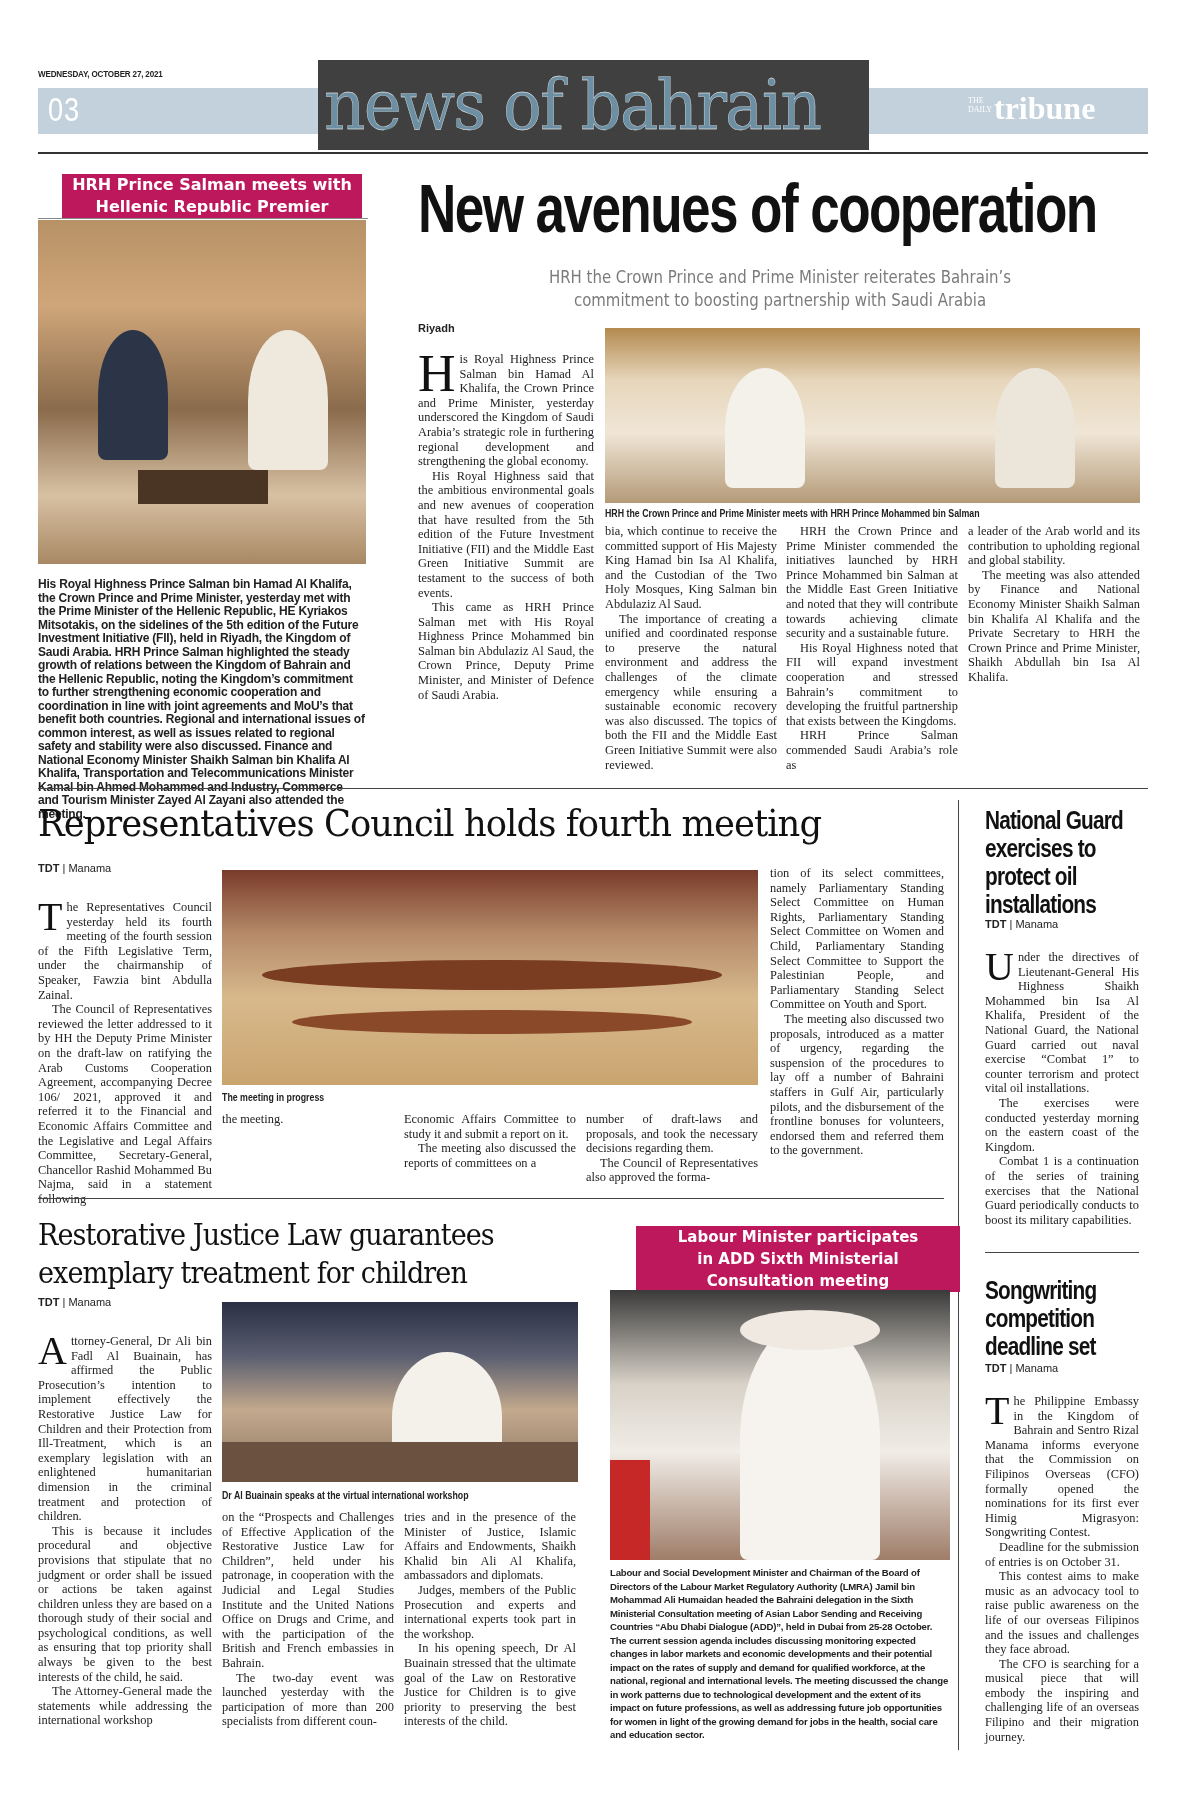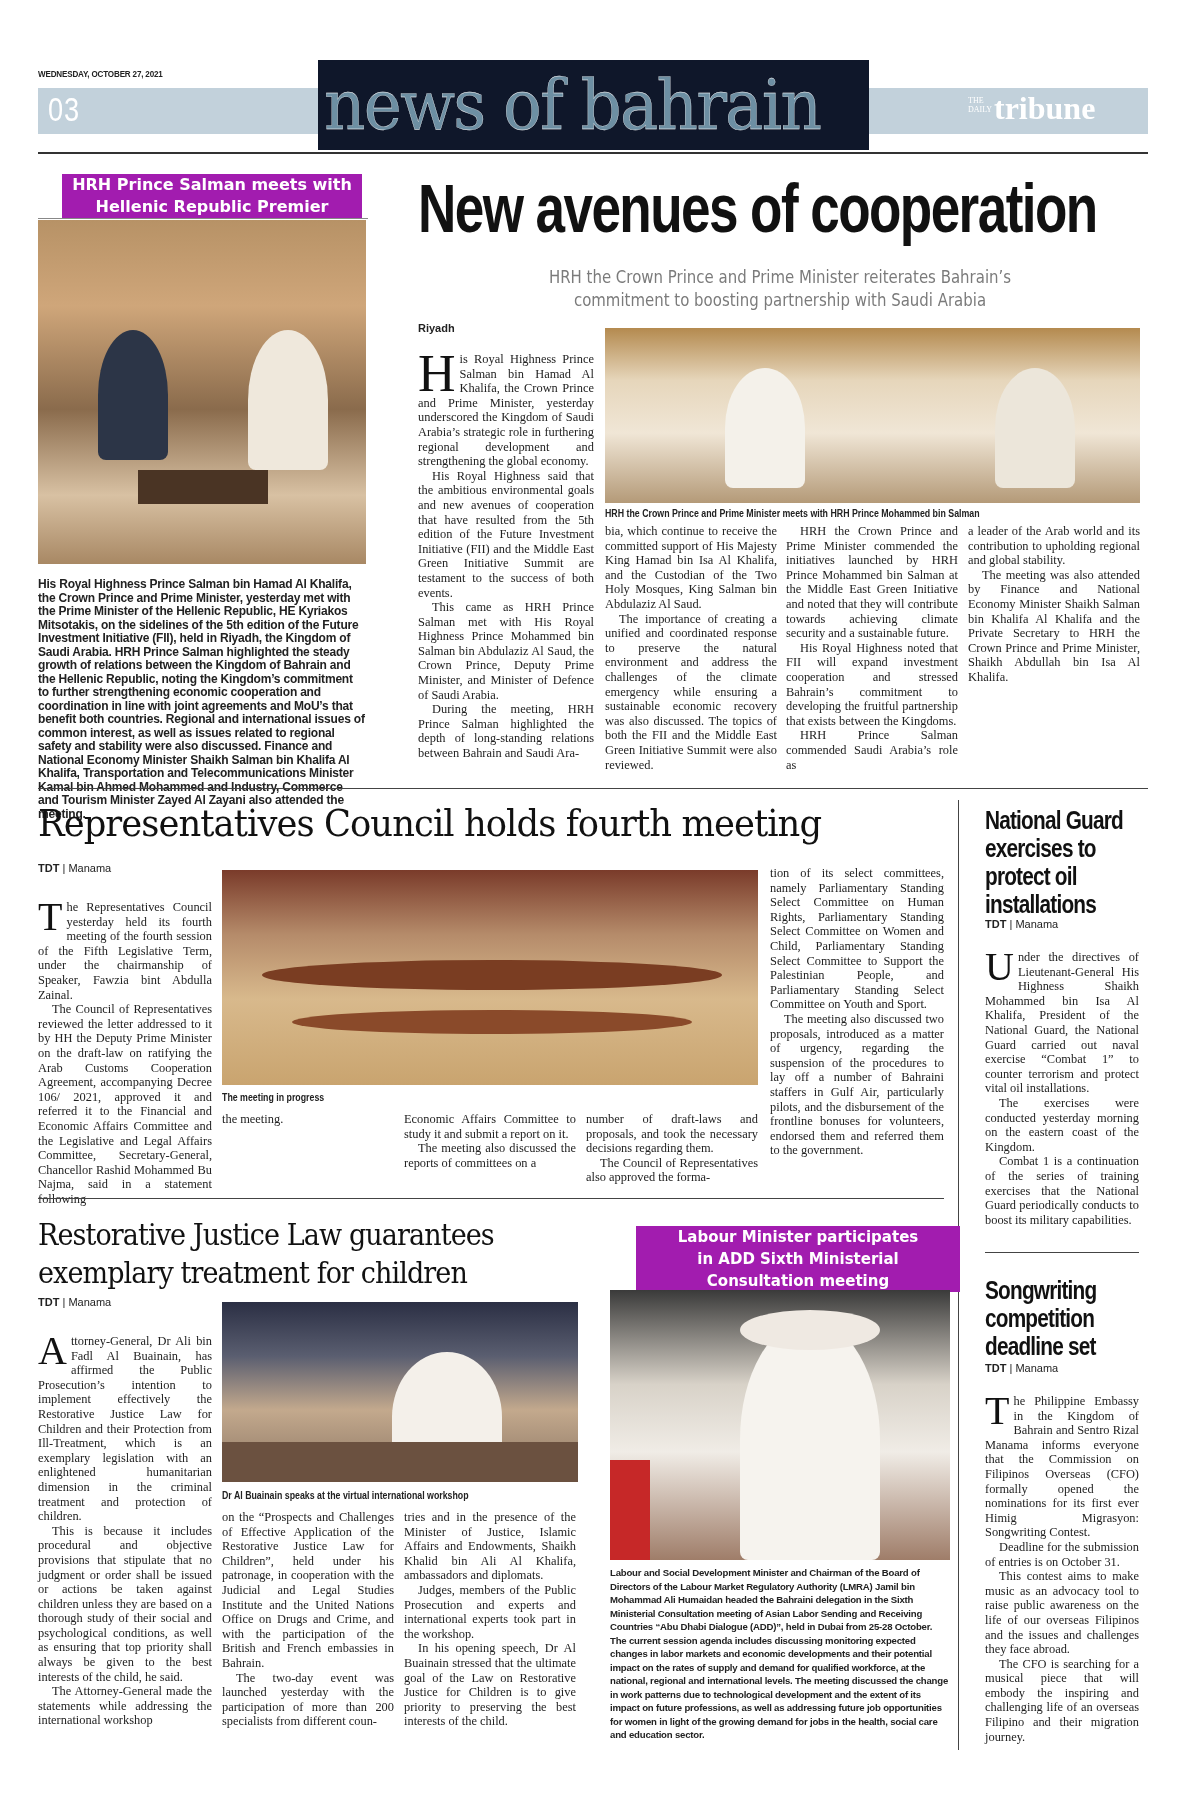--- a/index.html
+++ b/index.html
@@ -5,29 +5,29 @@
   * { box-sizing: border-box; margin: 0; padding: 0; }
   html, body { width: 1199px; height: 1800px; background: #ffffff; overflow: hidden; }
   body { position: relative; font-family: "DejaVu Serif", serif; color: #222; }
 
   .abs { position: absolute; }
 
   
   .date { left: 38px; top: 68px; font-family: "Liberation Sans", sans-serif; font-weight: bold; font-size: 9.5px; letter-spacing: -0.2px; color: #222; transform: scaleX(0.85); transform-origin: left; }
   .bar { left: 38px; top: 88px; width: 1110px; height: 46px; background: #c2d1db; }
   .pageno { left: 48px; top: 90px; font-family: "Liberation Sans", sans-serif; font-size: 34px; color: #fff; font-weight: 300; letter-spacing: 1px; transform: scaleX(0.8); transform-origin: left; }
-  .section { left: 318px; top: 60px; height: 90px; padding: 0 6px; background: #0f172a; text-align: center; }
+  .section { left: 318px; top: 60px; height: 90px; padding: 0 6px; background: #404040; text-align: center; }
   .section span { font-family: "DejaVu Serif", serif; font-size: 70px; color: #6d8fa3; font-weight: 200; letter-spacing: -2px; line-height: 90px; display: block; transform: scaleX(0.92); transform-origin: left; -webkit-text-stroke: 0.3px #fff; }
   .brand { left: 968px; top: 92px; width: 172px; height: 36px; }
   .brand .small { position: absolute; left: 0; top: 4px; font-family: "Liberation Serif", serif; font-size: 8px; color: #fff; line-height: 9px; }
   .brand .big { position: absolute; left: 26px; top: -2px; font-family: "Liberation Serif", serif; font-weight: bold; font-size: 32px; color: #fff; letter-spacing: 0px; }
   .rule-top { left: 38px; top: 152px; width: 1110px; height: 2px; background: #333; }
 
   
-  .kicker { background: #a21caf; color: #fff; font-family: "DejaVu Sans", sans-serif; font-weight: bold; text-align: center; line-height: 22px; }
+  .kicker { background: #be185d; color: #fff; font-family: "DejaVu Sans", sans-serif; font-weight: bold; text-align: center; line-height: 22px; }
   .kicker span { display: block; }
 
   
   .photo { overflow: hidden; }
   .ph1 { background: linear-gradient(180deg, #b79266 0%, #cfa67a 25%, #8a6b4c 55%, #d8c1a3 80%, #a88864 100%); }
   .ph2 { background: linear-gradient(180deg, #b48a4f 0%, #e6d6bb 30%, #f0e6d6 60%, #b49a78 100%); }
   .ph3 { background: linear-gradient(180deg, #7a3b2a 0%, #b58b6a 30%, #d8b98c 60%, #c9a46f 100%); }
   .ph4 { background: linear-gradient(180deg, #2b2f44 0%, #5a5e70 30%, #c3a98d 60%, #8a7462 100%); }
   .ph5 { background: linear-gradient(180deg, #3a3a3a 0%, #d8d2c8 35%, #f0ece6 60%, #9f7d69 100%); }
   .photo .shape { position: absolute; border-radius: 50% 50% 8px 8px; }
@@ -92,21 +92,20 @@
 <div class="abs photo ph2" style="left:605px; top:328px; width:535px; height:175px;">
   <div class="shape" style="left:120px; top:40px; width:80px; height:120px; background:#f4f1ea;"></div>
   <div class="shape" style="left:390px; top:40px; width:80px; height:120px; background:#ece6da;"></div>
 </div>
 <div class="abs caption-sm" style="left:605px; top:508px;">HRH the Crown Prince and Prime Minister meets with HRH Prince Mohammed bin Salman</div>
 
 <div class="abs body" style="left:418px; top:352px; width:176px;">
   <p class="first"><span class="dropcap" style="font-size:52px; line-height:40px;">H</span><span>is Royal Highness Prince Salman bin Hamad Al Khalifa, the Crown Prince and Prime Minister, yesterday underscored the Kingdom of Saudi Arabia’s strategic role in furthering regional development and strengthening the global economy.</span></p>
   <p>His Royal Highness said that the ambitious environmental goals and new avenues of cooperation that have resulted from the 5th edition of the Future Investment Initiative (FII) and the Middle East Green Initiative Summit are testament to the success of both events.</p>
   <p>This came as HRH Prince Salman met with His Royal Highness Prince Mohammed bin Salman bin Abdulaziz Al Saud, the Crown Prince, Deputy Prime Minister, and Minister of Defence of Saudi Arabia.</p>
-  <p>During the meeting, HRH Prince Salman highlighted the depth of long-standing relations between Bahrain and Saudi Ara-</p>
 </div>
 <div class="abs body" style="left:605px; top:524px; width:172px;">
   <p class="cont">bia, which continue to receive the committed support of His Majesty King Hamad bin Isa Al Khalifa, and the Custodian of the Two Holy Mosques, King Salman bin Abdulaziz Al Saud.</p>
   <p>The importance of creating a unified and coordinated response to preserve the natural environment and address the challenges of the climate emergency while ensuring a sustainable economic recovery was also discussed. The topics of both the FII and the Middle East Green Initiative Summit were also reviewed.</p>
 </div>
 <div class="abs body" style="left:786px; top:524px; width:172px;">
   <p>HRH the Crown Prince and Prime Minister commended the initiatives launched by HRH Prince Mohammed bin Salman at the Middle East Green Initiative and noted that they will contribute towards achieving climate security and a sustainable future.</p>
   <p>His Royal Highness noted that FII will expand investment cooperation and stressed Bahrain’s commitment to developing the fruitful partnership that exists between the Kingdoms.</p>
   <p>HRH Prince Salman commended Saudi Arabia’s role as</p>
 </div>

